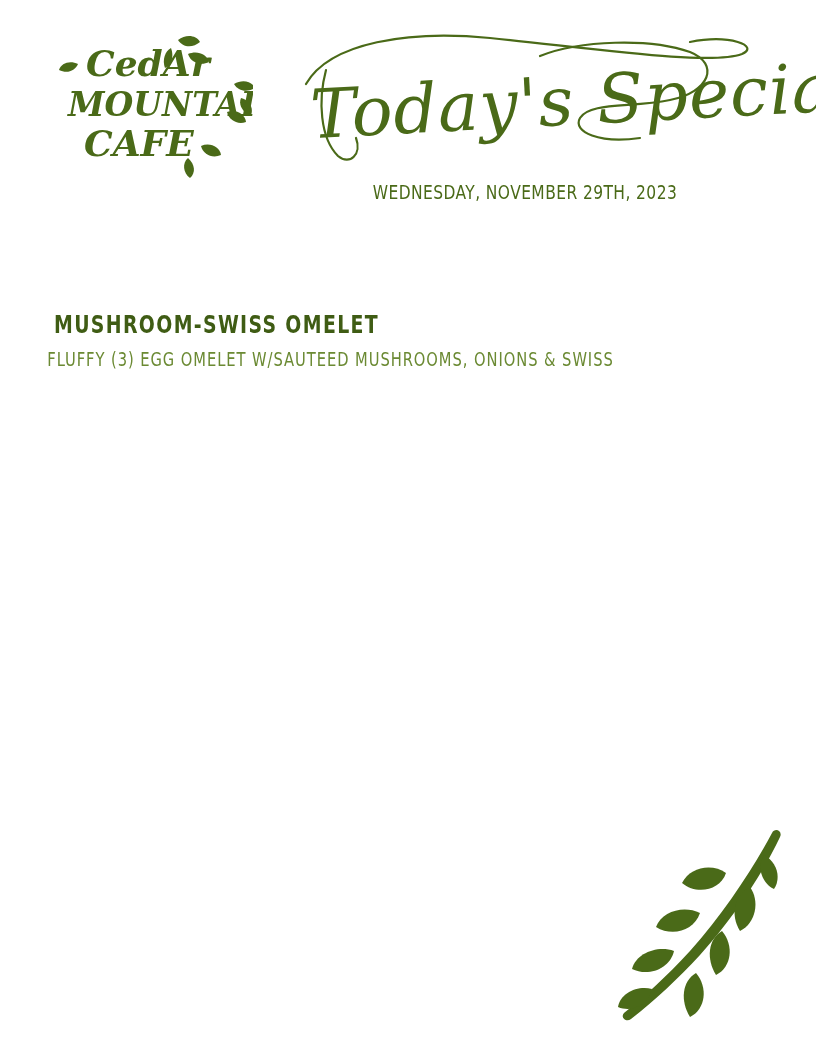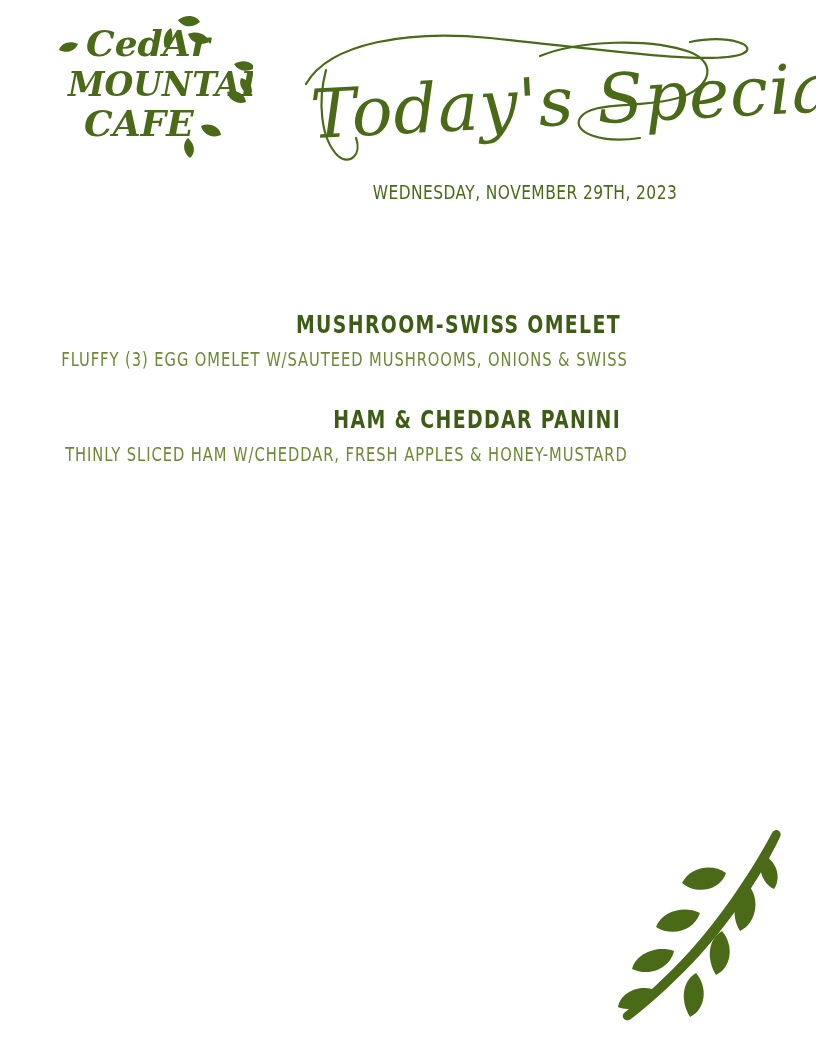--- a/index.html
+++ b/index.html
@@ -18,21 +18,21 @@
 
   
   .header {
     position: relative;
     height: 230px;
   }
 
   .logo {
     position: absolute;
     left: 38px;
-    top: 8px;
+    top: 28px;
     width: 215px;
     height: 150px;
   }
   .logo svg { display: block; }
 
   .specials-title {
     position: absolute;
     left: 290px;
     top: 26px;
     width: 470px;
@@ -71,21 +71,21 @@
     font-stretch: condensed;
     transform: scaleX(0.86);
   }
 
   
   .menu {
     position: absolute;
     left: 0;
     top: 310px;
     width: 675px;
-    text-align: right;
+    text-align: left;
   }
   .item {
     margin-bottom: 34px;
   }
   .item-name {
     font-family: "DejaVu Sans Condensed", "DejaVu Sans", sans-serif;
     font-size: 25px;
     font-weight: bold;
     letter-spacing: 1.6px;
     color: #3f5c14;
@@ -157,24 +157,20 @@
 </div>
 
 <div class="menu">
 
   <div class="item">
     <div class="item-name">MUSHROOM-SWISS OMELET</div>
     <div class="item-desc">FLUFFY (3) EGG OMELET W/SAUTEED MUSHROOMS, ONIONS &amp; SWISS</div>
   </div>
 
 
-  <div class="item">
-    <div class="item-name">HAM &amp; CHEDDAR PANINI</div>
-    <div class="item-desc">THINLY SLICED HAM W/CHEDDAR, FRESH APPLES &amp; HONEY-MUSTARD</div>
-  </div>
 
 
 </div>
 
 <div class="branch">
   <svg width="190" height="215" viewBox="0 0 190 215" xmlns="http://www.w3.org/2000/svg">
     <g fill="#4a6a18">
       <path d="M168 6 C150 40, 120 86, 86 124 C 62 150, 40 170, 20 186 C 16 190, 22 196, 27 192 C 50 174, 74 152, 96 128 C 132 88, 160 44, 176 10 C 179 4, 171 0, 168 6 Z"></path>
       <path d="M122 46 C 108 36, 86 40, 78 56 C 92 68, 116 64, 122 46 Z"></path>
       <path d="M146 60 C 156 74, 152 96, 136 104 C 126 88, 130 68, 146 60 Z"></path>

